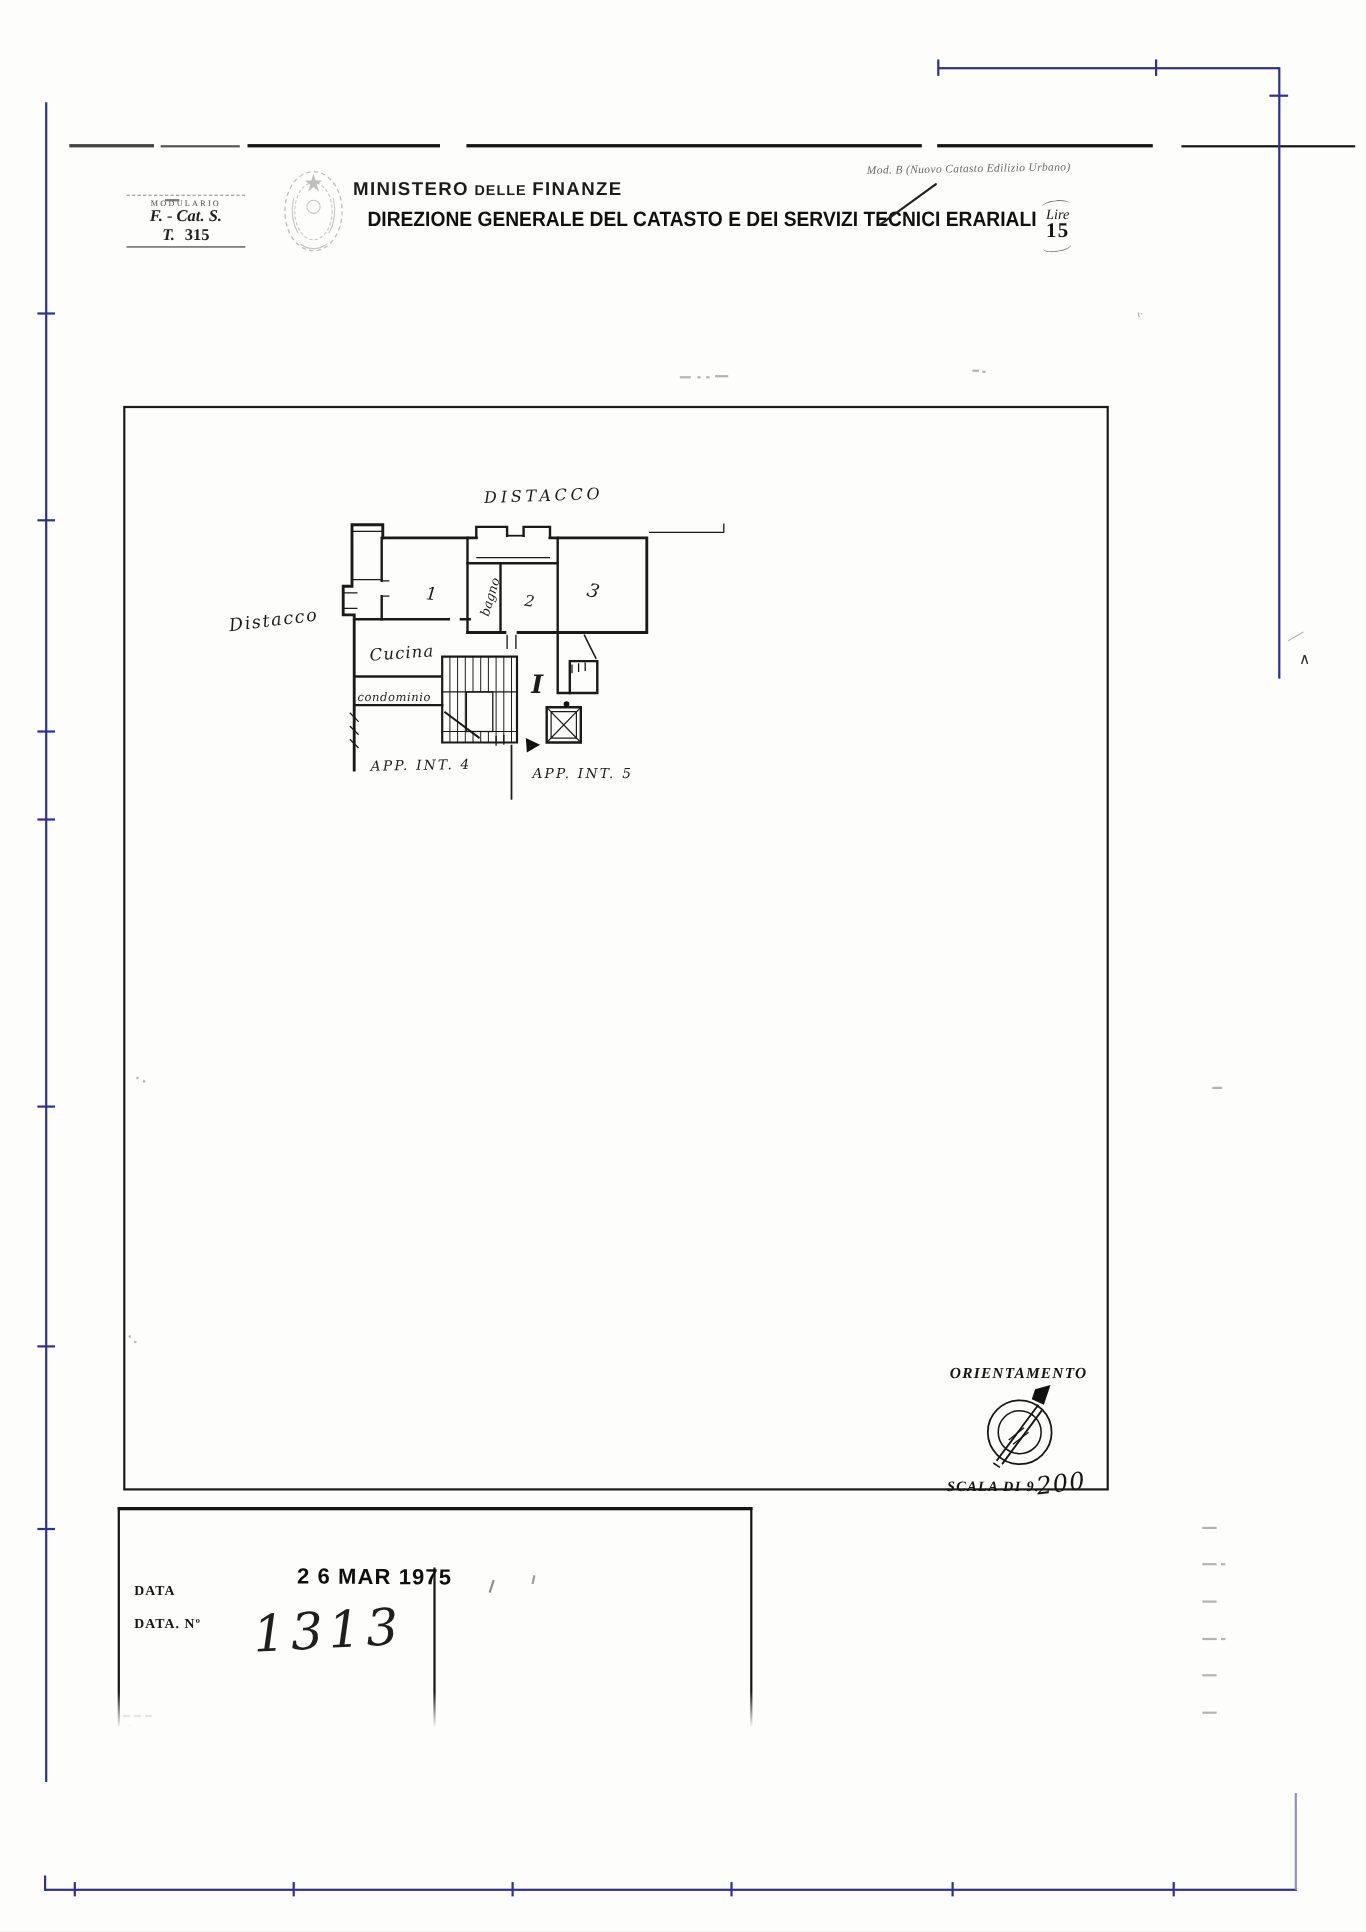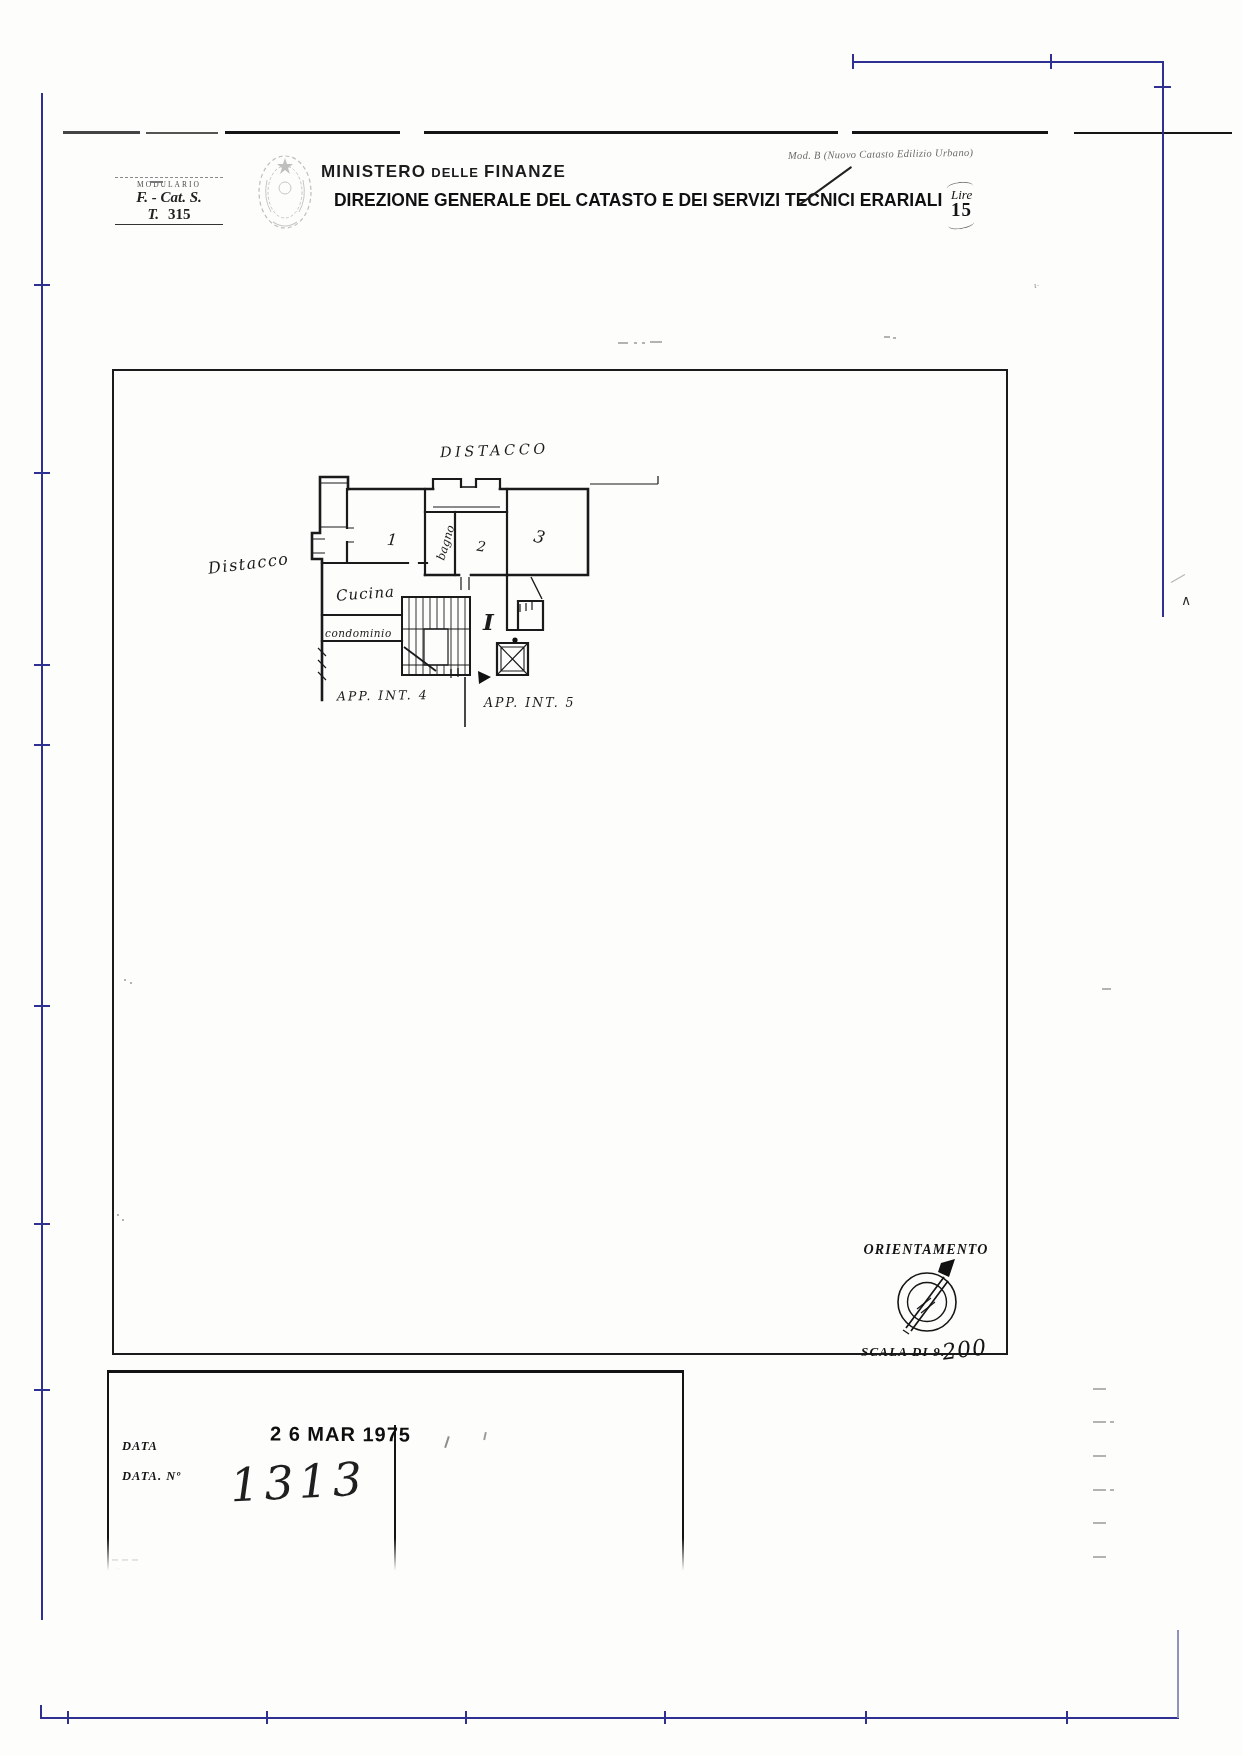--- a/index.html
+++ b/index.html
@@ -44,21 +44,21 @@
   .scala .pref{font-weight:bold;font-style:italic;font-size:13px;letter-spacing:1.2px;}
   .scala .val{font-family:"DejaVu Serif",serif;font-style:italic;font-size:22px;display:inline-block;
               transform:rotate(-7deg) translateY(1px);margin-left:-3px;letter-spacing:1px;}
 
   
   .office{left:107px;top:1370px;width:573px;height:202px;border-left:2px solid #141414;
           border-right:2px solid #141414;border-top:3px solid #141414;}
   .office .hdr{height:47px;border-bottom:2.5px solid #141414;display:flex;align-items:center;justify-content:center;
                font-weight:bold;font-size:14px;letter-spacing:1.6px;word-spacing:4px;}
   .office .divider{position:absolute;left:285px;top:52px;width:2px;height:150px;background:#141414;}
-  .office .lbl{position:absolute;font-weight:bold;font-style:italic;font-size:12.5px;letter-spacing:1px;}
+  .office .lbl{position:absolute;font-weight:bold;font-size:12.5px;letter-spacing:1px;}
   .stamp-date{left:270px;top:1423px;font-family:"Liberation Sans",sans-serif;font-weight:700;font-size:20px;
               letter-spacing:1px;color:#0e0e0e;transform:rotate(.4deg);white-space:nowrap;}
   .prot-hand{left:230px;top:1455px;font-family:"DejaVu Serif",serif;font-style:italic;font-size:46px;
              letter-spacing:5px;color:#1f1f1f;transform:rotate(-3deg);}
   .fade-bottom{left:100px;top:1538px;width:592px;height:42px;
                background:linear-gradient(rgba(255,255,255,0),#fdfdfc 78%);z-index:6;}
   .caret{left:1181px;top:592px;font-family:"DejaVu Sans",sans-serif;font-size:14px;color:#2f2f2f;}
   svg{overflow:visible;}
   svg text{font-family:"DejaVu Serif",serif;fill:#1b1b1b;}
 </style>

